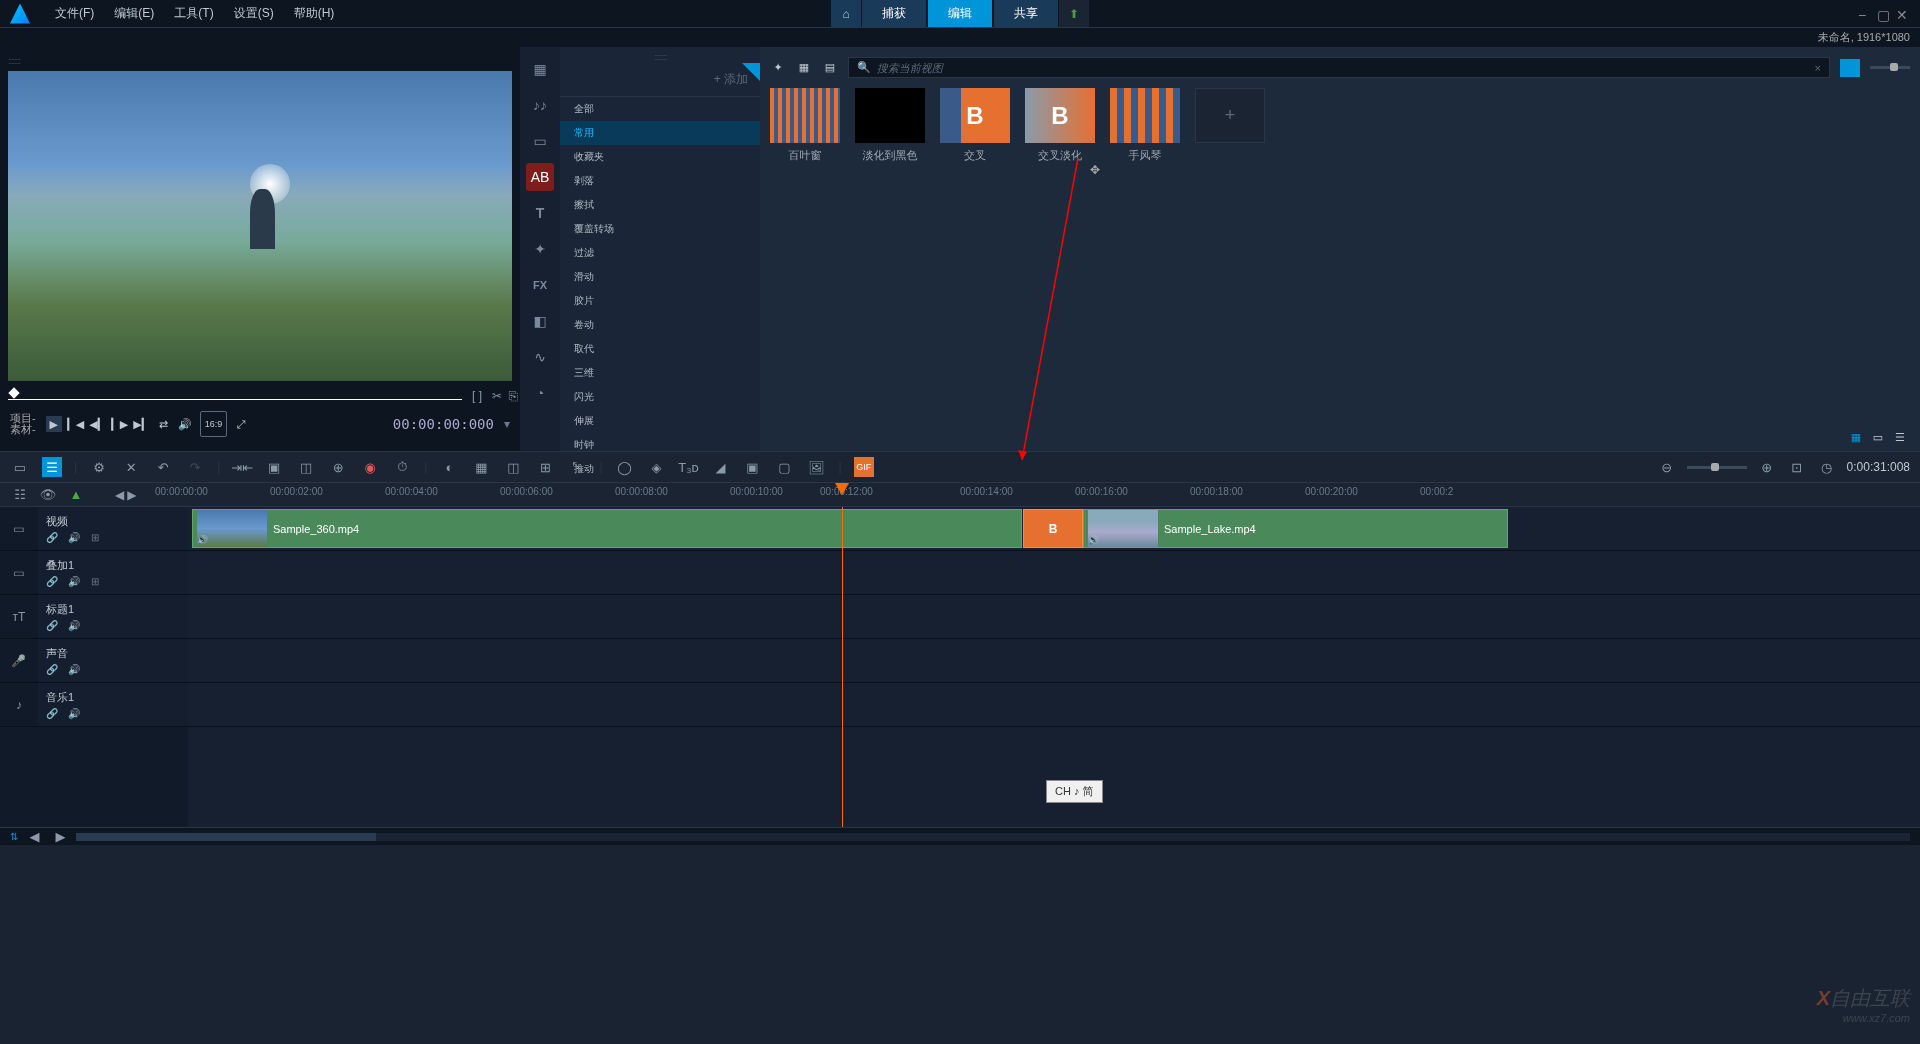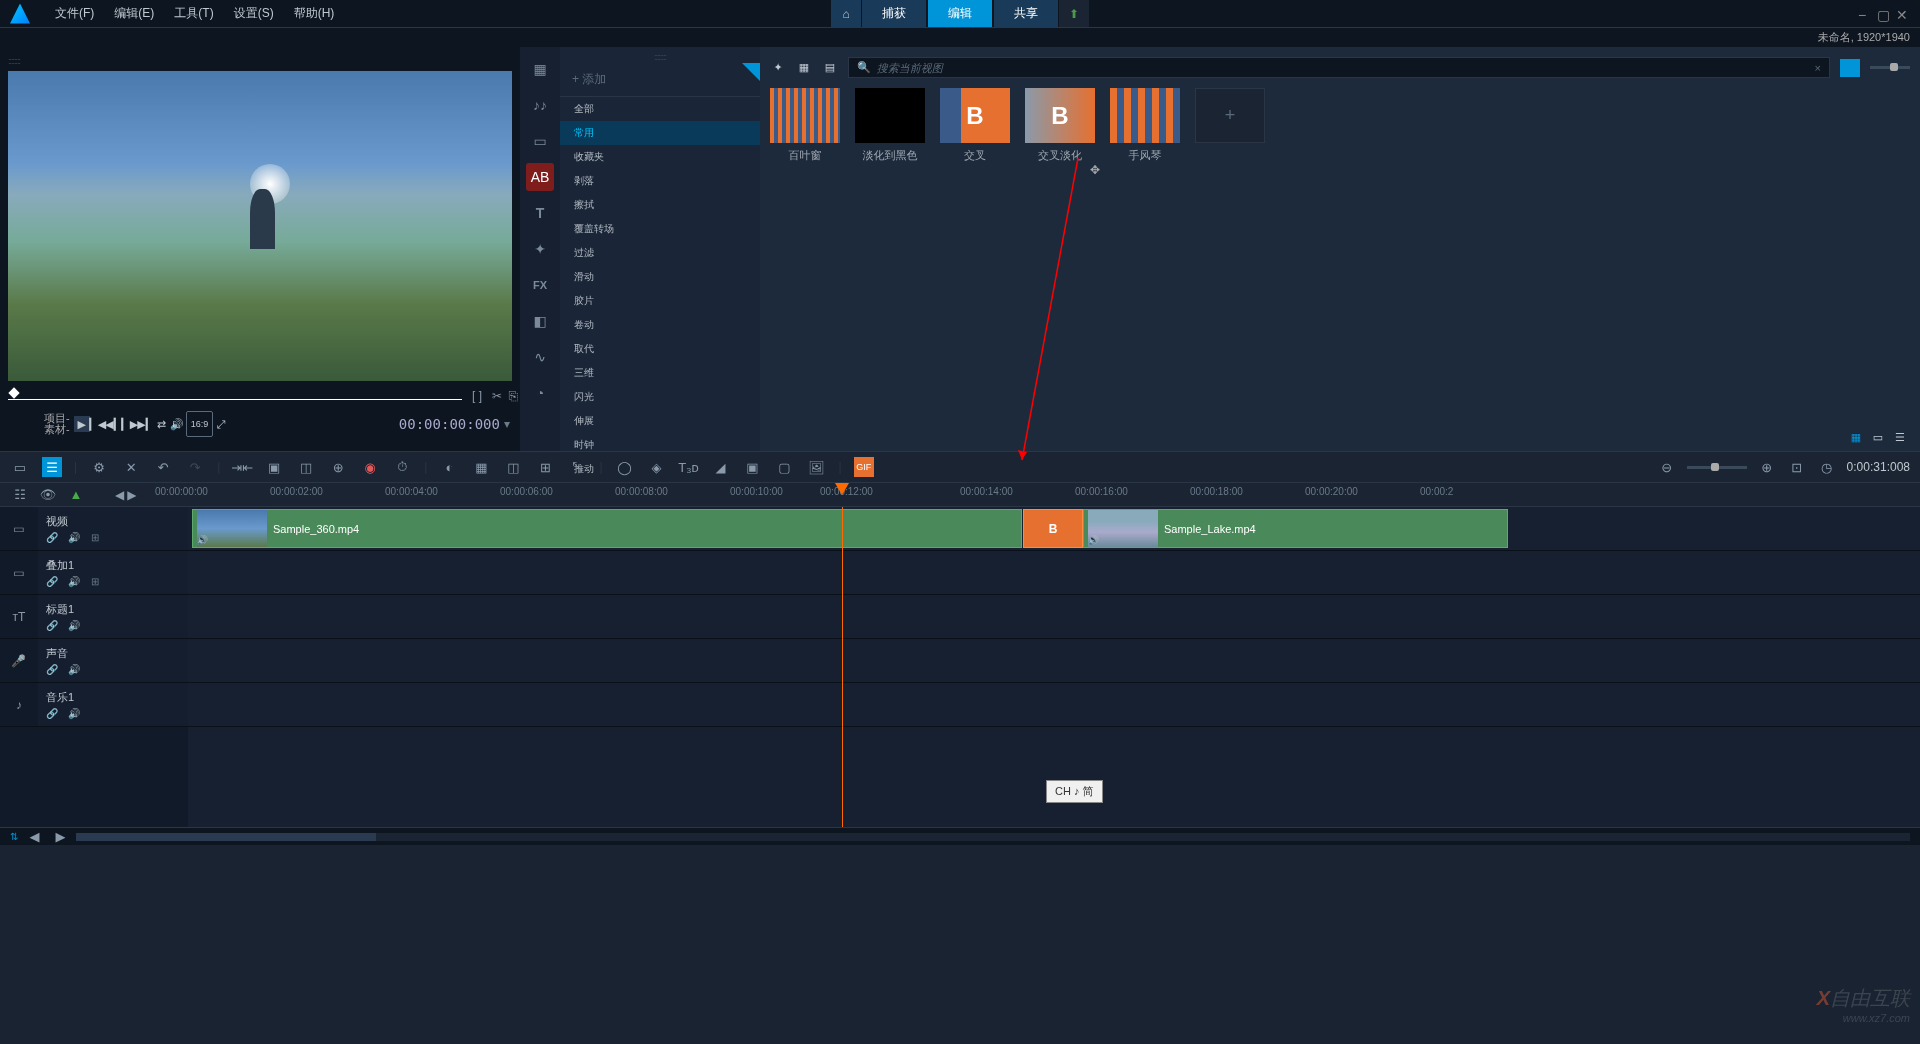--- a/index.html
+++ b/index.html
@@ -13,35 +13,35 @@
 .tab-home { width: 30px; display: flex; align-items: center; justify-content: center; background: #1a3a5a; }
 .top-right { margin-left: auto; display: flex; align-items: center; gap: 8px; font-size: 11px; }
 .win-controls { display: flex; gap: 5px; }
 .win-btn { width: 14px; height: 14px; color: #888; cursor: pointer; font-size: 14px; }
 .main-area { display: flex; height: 404px; }
 .preview-panel { width: 520px; background: #0d1520; padding: 8px; display: flex; flex-direction: column; }
 .dots-handle { color: #3a4a5a; font-size: 9px; letter-spacing: -1px; padding: 1px 0; }
 .preview-video { flex: 1; background: linear-gradient(180deg, #4a7aad 0%, #6a9acd 30%, #8ab 40%, #7a9 55%, #5a7a4a 75%, #3a5a3a 100%); position: relative; margin: 4px 0; }
 .sun { position: absolute; top: 30%; left: 48%; width: 40px; height: 40px; background: radial-gradient(#fff, rgba(255,255,255,0.5), transparent); border-radius: 50%; }
 .person { position: absolute; top: 38%; left: 48%; width: 25px; height: 60px; background: #2a3a4a; border-radius: 40% 40% 0 0; }
-.preview-controls { display: flex; align-items: center; padding: 6px 2px; margin-left: 34px; }
+.preview-controls { display: flex; align-items: center; gap: 6px; padding: 6px 2px; }
 .scrub-bar { height: 12px; position: relative; margin: 4px 0; }
 .scrub-handle { position: absolute; left: 2px; top: 0; width: 8px; height: 8px; background: #fff; transform: rotate(45deg); }
 .scrub-line { position: absolute; top: 10px; left: 0; right: 50px; height: 1px; background: #fff; }
 .ctrl-icon { width: 16px; height: 16px; color: #c0c8d0; cursor: pointer; display: flex; align-items: center; justify-content: center; font-size: 11px; }
 .play-btn { background: #2a3a50; padding: 2px 4px; }
 .project-label { font-size: 11px; color: #aaa; margin-right: 4px; }
 .timecode-right { margin-left: auto; font-family: monospace; font-size: 14px; color: #aac; }
 .aspect-badge { border: 1px solid #5a6a7a; padding: 7px 4px; font-size: 9px; border-radius: 2px; }
 .library-panel { flex: 1; background: #1a2432; display: flex; }
 .lib-sidebar { width: 40px; background: #162030; display: flex; flex-direction: column; align-items: center; padding-top: 8px; gap: 8px; }
 .lib-icon { width: 28px; height: 28px; display: flex; align-items: center; justify-content: center; color: #7a8a9a; cursor: pointer; font-size: 14px; border-radius: 3px; }
 .lib-icon.active { background: #7f1d1d; color: #fff; }
 .lib-categories { width: 200px; background: #1a2638; padding-top: 4px; }
-.add-btn { padding: 8px 12px; color: #5a6a7a; font-size: 12px; border-bottom: 1px solid #2a3545; position: relative; }
+.add-btn { padding: 8px 12px; color: #5a6a7a; font-size: 12px; border-bottom: 1px solid #2a3545; position: relative; text-align: right; }
 .corner-flag { position: absolute; right: 0; top: 0; width: 0; height: 0; border-style: solid; border-width: 0 18px 18px 0; border-color: transparent #0095d8 transparent transparent; }
 .cat-item { padding: 5px 14px; color: #b0b8c0; cursor: pointer; font-size: 10px; }
 .cat-item.selected { background: #0a3a5a; color: #00c8ff; }
 .cat-browse { padding: 6px 14px; border-top: 1px solid #2a3545; margin-top: 4px; }
 .lib-content { flex: 1; background: #1c2a3c; padding: 6px 10px; display: flex; flex-direction: column; }
 .lib-toolbar { display: flex; align-items: center; gap: 10px; padding: 4px 0 10px; }
 .search-box { flex: 1; background: #0d1520; border: 1px solid #2a3545; padding: 3px 8px; color: #5a6a7a; font-size: 11px; display: flex; align-items: center; gap: 6px; }
 .search-input { flex: 1; background: transparent; border: none; color: #fff; font-style: italic; font-size: 11px; }
 .search-input::placeholder { color: #5a6a7a; }
 .view-btn { width: 20px; height: 18px; background: #0095d8; }
@@ -108,21 +108,21 @@
   </div>
   <div class="top-right">
     <div class="win-controls">
       <span class="win-btn">−</span>
       <span class="win-btn">▢</span>
       <span class="win-btn">✕</span>
     </div>
   </div>
 </div>
 <div style="background:#0d1520;padding:2px 10px;text-align:right;font-size:11px;color:#aaa">
-  <span>未命名,</span> <span>1920*1940</span>
+  <span>未命名,</span> <span>1916*1080</span>
 </div>
 
 <div class="main-area">
   <div class="preview-panel">
     <div class="dots-handle">::::::::</div>
     <div class="preview-video">
       <div class="sun"></div>
       <div class="person"></div>
     </div>
     <div class="scrub-bar">

